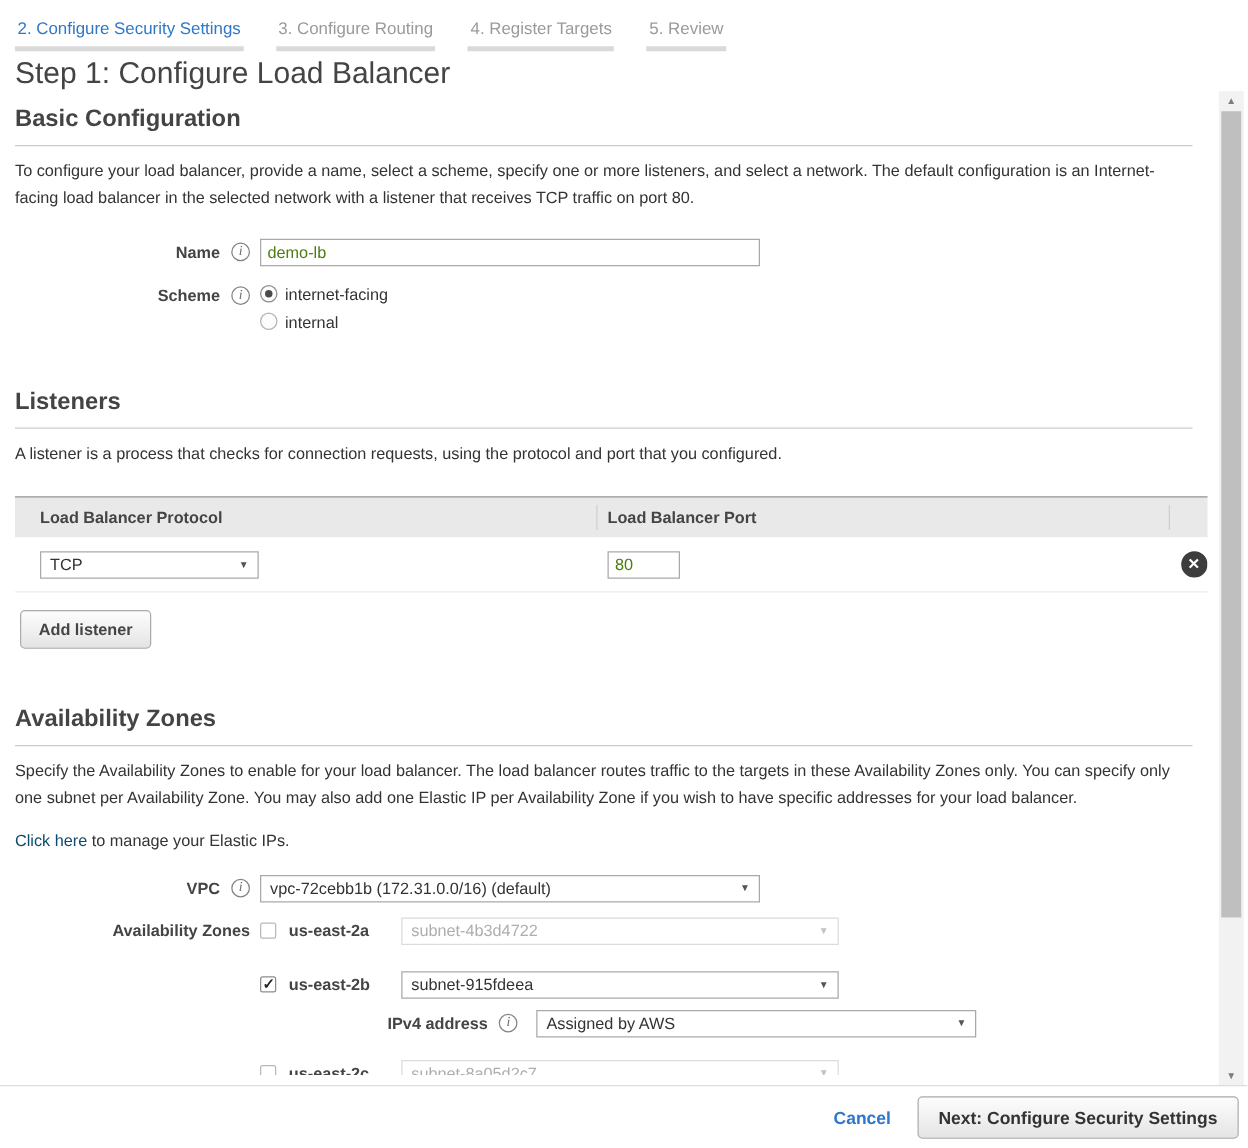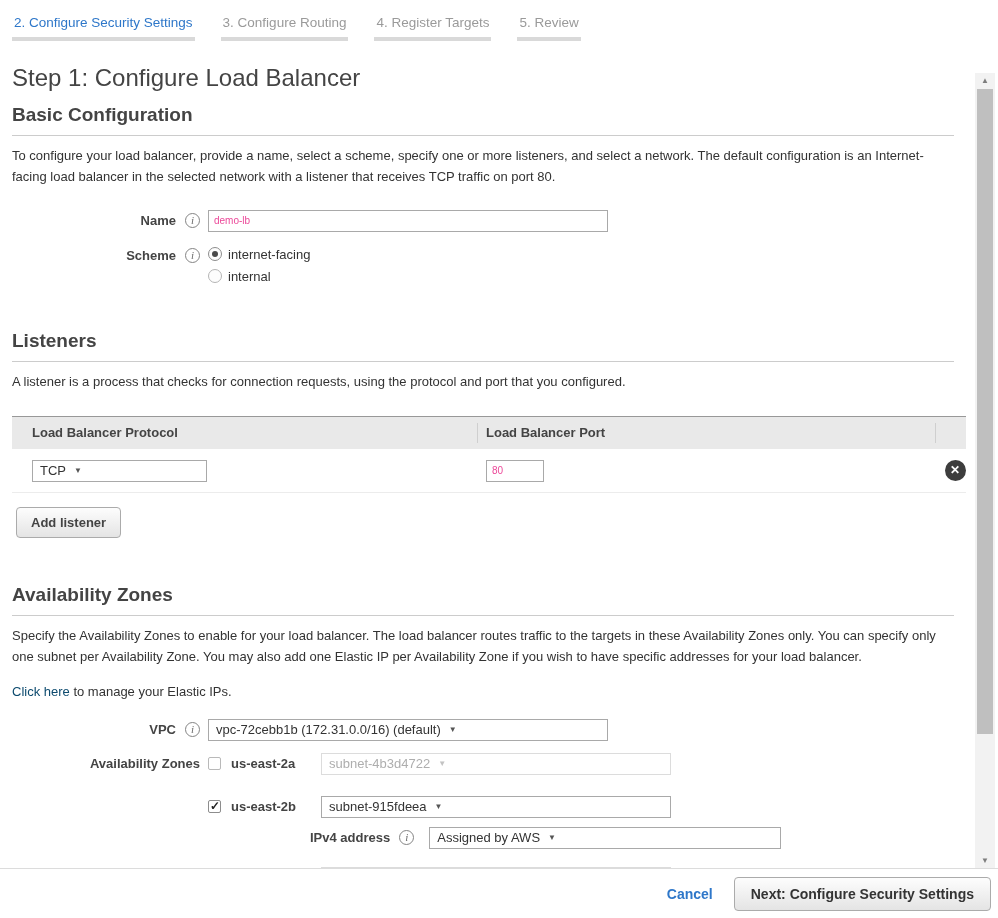--- a/index.html
+++ b/index.html
@@ -26,21 +26,21 @@
     color: #9a9a9a;
     cursor: default;
     white-space: nowrap;
   }
   .tab.active { color: #4a4f55; border-bottom-color: #e8882d; }
   .tab.link   { color: #2e77c9; cursor: pointer; }
 
   
   .content {
     position: absolute;
-    top: 51px; left: 0;
+    top: 32px; left: 0;
     width: 966px;
     height: 828px;
     overflow: hidden;
     padding: 0 12px;
   }
 
   h1.page-title {
     font-size: 24px;
     font-weight: normal;
     color: #444;
@@ -92,34 +92,34 @@
     flex-shrink: 0;
     cursor: pointer;
   }
   .ctrl { margin-left: 8px; }
 
   input.text-input {
     height: 22px;
     border: 1px solid #a9a9a9;
     padding: 0 5px;
     font-family: "Liberation Sans", sans-serif;
-    font-size: 10px;
-    color: #ec4899;
+    font-size: 13px;
+    color: #4d7c0f;
     background: #fff;
   }
   .name-input { width: 400px; }
 
   
   .select {
     height: 22px;
     border: 1px solid #a9a9a9;
     background: #fff;
     display: flex;
     align-items: center;
-    justify-content: flex-start;
+    justify-content: space-between;
     padding: 0 7px;
     color: #333;
     cursor: pointer;
   }
   .select .arrow { font-size: 8px; color: #555; margin-left: 8px; }
   .select.disabled { border-color: #dcdcdc; color: #aeaeae; cursor: default; }
   .select.disabled .arrow { color: #c3c3c3; }
 
   
   .radio-group { display: flex; flex-direction: column; gap: 7px; }

